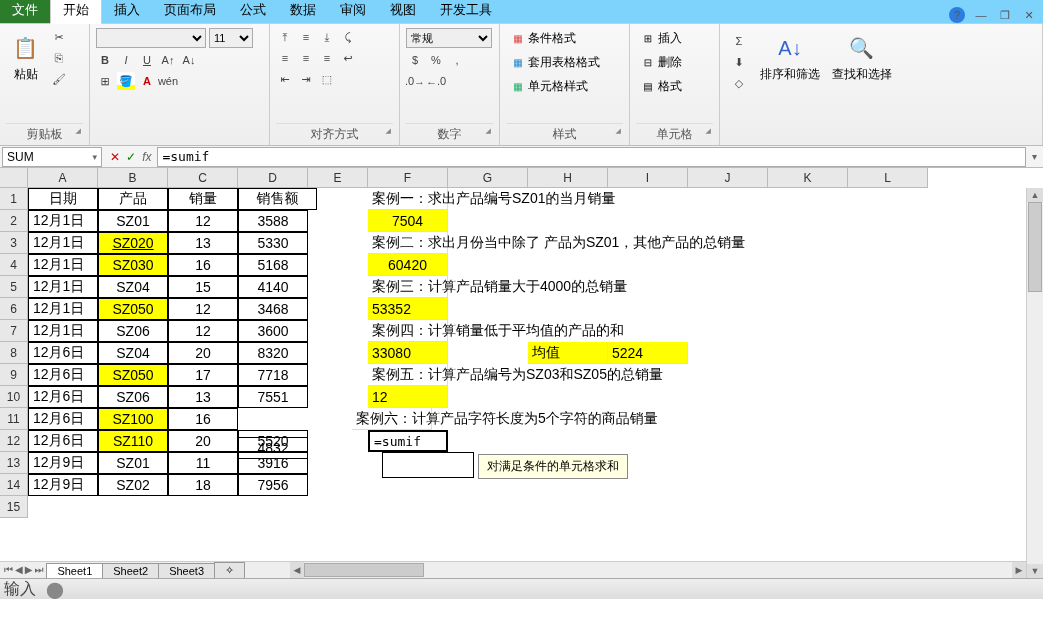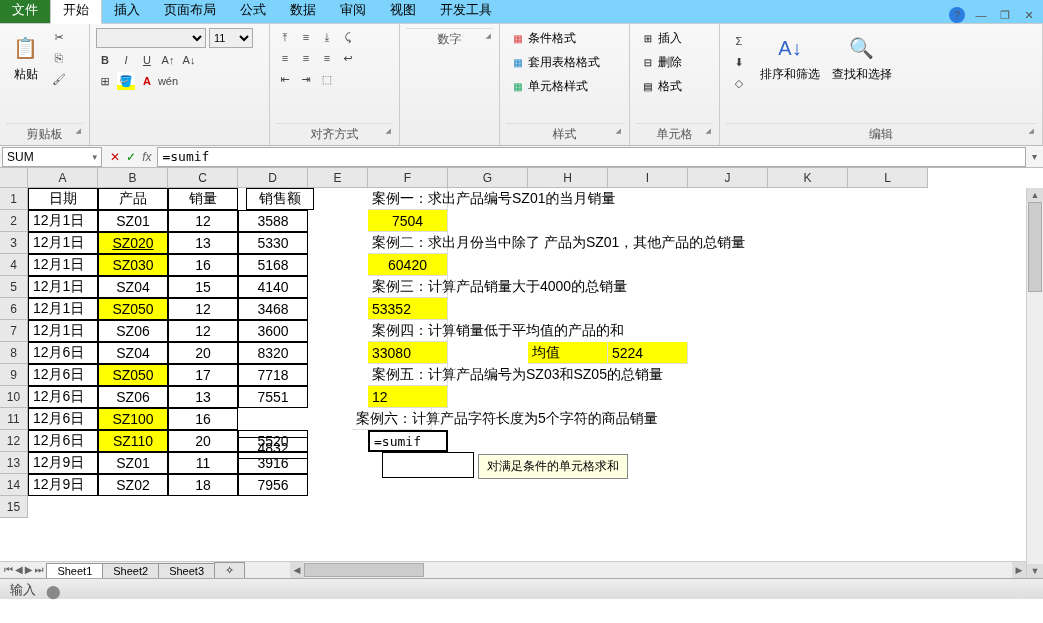--- a/index.html
+++ b/index.html
@@ -45,21 +45,21 @@
 .vscroll{position:absolute;right:0;top:20px;bottom:0;width:17px;background:#eee;border-left:1px solid #ccc}
 .vscroll .thumb{position:absolute;top:14px;left:1px;right:1px;height:90px;background:#ccc;border:1px solid #aaa}
 .vscroll .abtn{position:absolute;left:0;right:0;height:14px;background:#ddd;text-align:center;font-size:9px;line-height:14px;color:#666}
 .hscroll{position:absolute;left:290px;right:17px;bottom:0;height:17px;background:#eee;border-top:1px solid #ccc}
 .hscroll .thumb{position:absolute;left:14px;top:1px;bottom:1px;width:120px;background:#ccc;border:1px solid #aaa}
 .hscroll .abtn{position:absolute;top:0;bottom:0;width:14px;background:#ddd;text-align:center;font-size:9px;line-height:17px;color:#666}
 .sheet-tabs{position:absolute;bottom:0;left:0;height:17px;display:flex;align-items:center;background:#eee;width:290px;border-top:1px solid #ccc}
 .nav-btns{display:flex;gap:2px;padding:0 4px;color:#666;font-size:10px}
 .stab{padding:1px 10px;background:#fff;border:1px solid #999;border-bottom:none;font-size:11px;margin-left:-1px}
 .stab.inactive{background:#e4e4e4}
-.status{height:21px;background:linear-gradient(#eee,#ddd);border-top:1px solid #aaa;display:flex;align-items:flex-end;padding:0 10px;font-size:13px;color:#444}
+.status{height:21px;background:linear-gradient(#eee,#ddd);border-top:1px solid #aaa;display:flex;align-items:center;padding:0 4px;font-size:16px;color:#444}
 .status .right{margin-left:auto;display:flex;gap:8px;align-items:center}
 .viewbtn{width:18px;height:14px;border:1px solid #999;background:#f4f4f4}
 .zoom-slider{width:100px;height:4px;background:#ccc;position:relative}
 .zoom-slider::after{content:"";position:absolute;left:48px;top:-4px;width:8px;height:12px;background:#aaa;border:1px solid #777}
 .mrow{display:flex;gap:2px;align-items:center;font-size:12px;padding:2px 4px}
 .mrow .mico{width:16px;height:16px;display:inline-flex;align-items:center;justify-content:center;font-size:10px}
 </style>
 </head>
 <body>
 
@@ -141,20 +141,32 @@
       </div>
       <div class="row">
         <span class="smico">⇤</span>
         <span class="smico">⇥</span>
         <span class="smico">⬚</span>
       </div>
     </div>
     <div class="grp-label">对齐方式</div>
   </div>
   <div class="grp" style="width:100px">
+    <div class="grp-body col">
+      <select class="small" style="width:86px"><option>常规</option></select>
+      <div class="row">
+        <span class="smico">$</span>
+        <span class="smico">%</span>
+        <span class="smico">,</span>
+      </div>
+      <div class="row">
+        <span class="smico">.0→</span>
+        <span class="smico">←.0</span>
+      </div>
+    </div>
     <div class="grp-label">数字</div>
   </div>
   <div class="grp" style="width:130px">
     <div class="grp-body col">
       <div class="mrow">
           <span class="mico" style="color:#d44">▦</span>
           <span>条件格式</span>
         </div>
       <div class="mrow">
           <span class="mico" style="color:#28c">▦</span>
@@ -193,21 +205,20 @@
       </div>
       <div class="bigbtn">
         <span class="ico" style="color:#36c">A↓</span>
         <span>排序和筛选</span>
       </div>
       <div class="bigbtn">
         <span class="ico" style="color:#36c">🔍</span>
         <span>查找和选择</span>
       </div>
     </div>
-    <div class="grp-label">编辑</div>
   </div>
 </div>
 
 <div class="formula-bar">
   <div class="name-box">
       <span>SUM</span>
     </div>
   <div class="fb-btns">
     <span style="color:#c00">✕</span>
     <span style="color:#080">✓</span>
@@ -247,21 +258,21 @@
       <div class="rh">11</div>
       <div class="rh">12</div>
       <div class="rh">13</div>
       <div class="rh">14</div>
       <div class="rh">15</div>
     </div>
   <div class="cells" id="cells">
       <div class="cell bd-all ctr" style="left: 0px; top: 0px; width: 70px;">日期</div>
       <div class="cell bd-all ctr" style="left: 70px; top: 0px; width: 70px;">产品</div>
       <div class="cell bd-all ctr" style="left: 140px; top: 0px; width: 70px;">销量</div>
-      <div class="cell bd-all ctr" style="left: 218px; top: 0px; width: 68px;">销售额</div>
+      <div class="cell bd-all ctr" style="left: 210px; top: 0px; width: 79px;">销售额</div>
       <div class="cell bd-all" style="left: 0px; top: 22px; width: 70px;">12月1日</div>
       <div class="cell bd-all ctr" style="left: 70px; top: 22px; width: 70px;">SZ01</div>
       <div class="cell bd-all ctr" style="left: 140px; top: 22px; width: 70px;">12</div>
       <div class="cell bd-all ctr" style="left: 210px; top: 22px; width: 70px;">3588</div>
       <div class="cell bd-all" style="left: 0px; top: 44px; width: 70px;">12月1日</div>
       <div class="cell bd-all ctr ylw" style="left: 70px; top: 44px; width: 70px; text-decoration: underline;">SZ020</div>
       <div class="cell bd-all ctr" style="left: 140px; top: 44px; width: 70px;">13</div>
       <div class="cell bd-all ctr" style="left: 210px; top: 44px; width: 70px;">5330</div>
       <div class="cell bd-all" style="left: 0px; top: 66px; width: 70px;">12月1日</div>
       <div class="cell bd-all ctr ylw" style="left: 70px; top: 66px; width: 70px;">SZ030</div>

